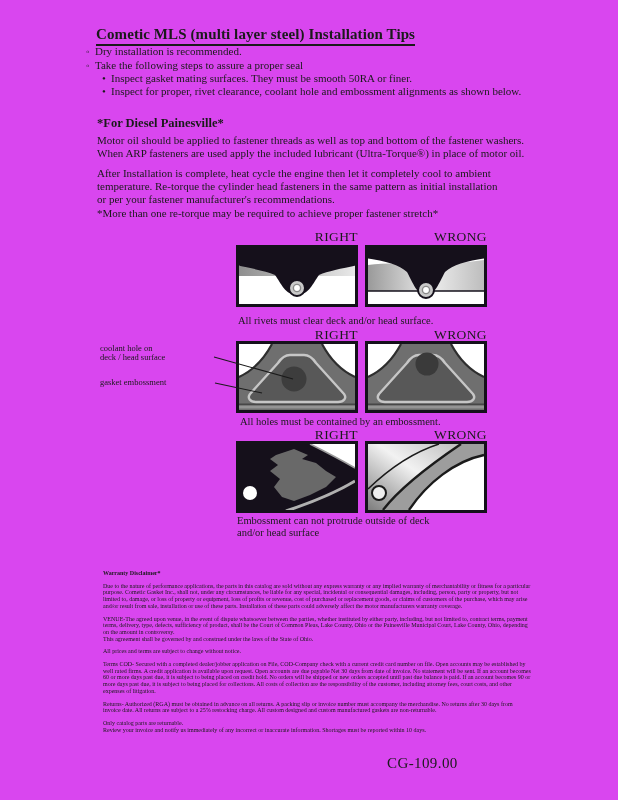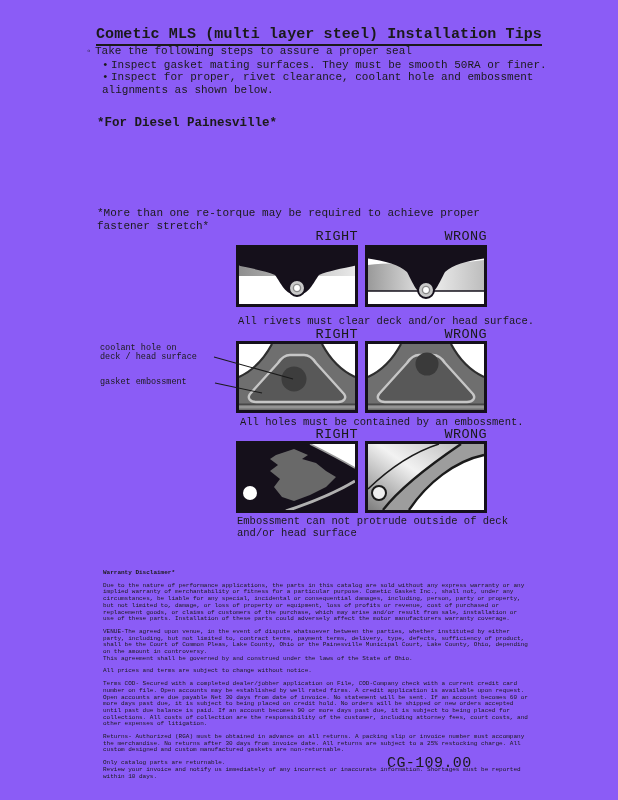--- a/index.html
+++ b/index.html
@@ -1,18 +1,18 @@
 <!DOCTYPE html>
 <html><head>
 <meta charset="utf-8">
 <style>
   html,body { margin:0; padding:0; background:#fff; }
   .page {
-    position:relative; width:618px; height:800px; background:#8b5cf6;
-    font-family:Liberation Mono, monospace; color:#1a1a1a; overflow:hidden;
+    position:relative; width:618px; height:800px; background:#d946ef;
+    font-family:Liberation Serif, serif; color:#1a1a1a; overflow:hidden;
   }
   .abs { position:absolute; }
   .pre { white-space:pre-line; }
 
   .title {
     left:96px; top:26px; font-size:15px; font-weight:bold;
     border-bottom:2px solid #1a1a1a; padding-bottom:1px; letter-spacing:0.1px;
   }
   .intro { left:86px; top:45px; width:480px; font-size:11px; line-height:12.6px; }
   .intro ul { margin:0; padding:0; list-style:none; }
@@ -38,27 +38,33 @@
 </style>
 </head>
 <body>
 
 <div class="page">
 
   <div class="abs title">Cometic MLS (multi layer steel) Installation Tips</div>
 
   <div class="abs intro">
     <ul>
+      <li class="b1">Dry installation is recommended.</li>
       <li class="b1">Take the following steps to assure a proper seal</li>
       <li class="b2 sub">Inspect gasket mating surfaces.  They must be smooth 50RA or finer.</li>
       <li class="b2 sub">Inspect for proper, rivet clearance, coolant hole and embossment alignments as shown below.</li>
     </ul>
   </div>
 
   <div class="abs diesel-heading">*For Diesel Painesville*</div>
+  <div class="abs body-par pre" style="top:134px;">Motor oil should be applied to fastener threads as well as top and bottom of the fastener washers.
+When ARP fasteners are used apply the included lubricant (Ultra-Torque®) in place of motor oil.</div>
+  <div class="abs body-par pre" style="top:167px;">After Installation is complete, heat cycle the engine then let it completely cool to ambient
+temperature. Re-torque the cylinder head fasteners in the same pattern as initial installation
+or per your fastener manufacturer's recommendations.</div>
   <div class="abs body-par" style="top:207px;">*More than one re-torque may be required to achieve proper fastener stretch*</div>
 
   <div class="abs fig-label" style="left:236px; top:229px;">RIGHT</div>
   <div class="abs fig-label" style="left:365px; top:229px;">WRONG</div>
 
   <svg class="abs" style="left:236px; top:245px;" width="122" height="62" viewBox="0 0 122 62">
     <defs>
       <linearGradient id="gw1" x1="0" y1="0" x2="1" y2="0">
         <stop offset="0" stop-color="#8f8f8f"></stop>
           <stop offset="1" stop-color="#e9e9e9"></stop>

